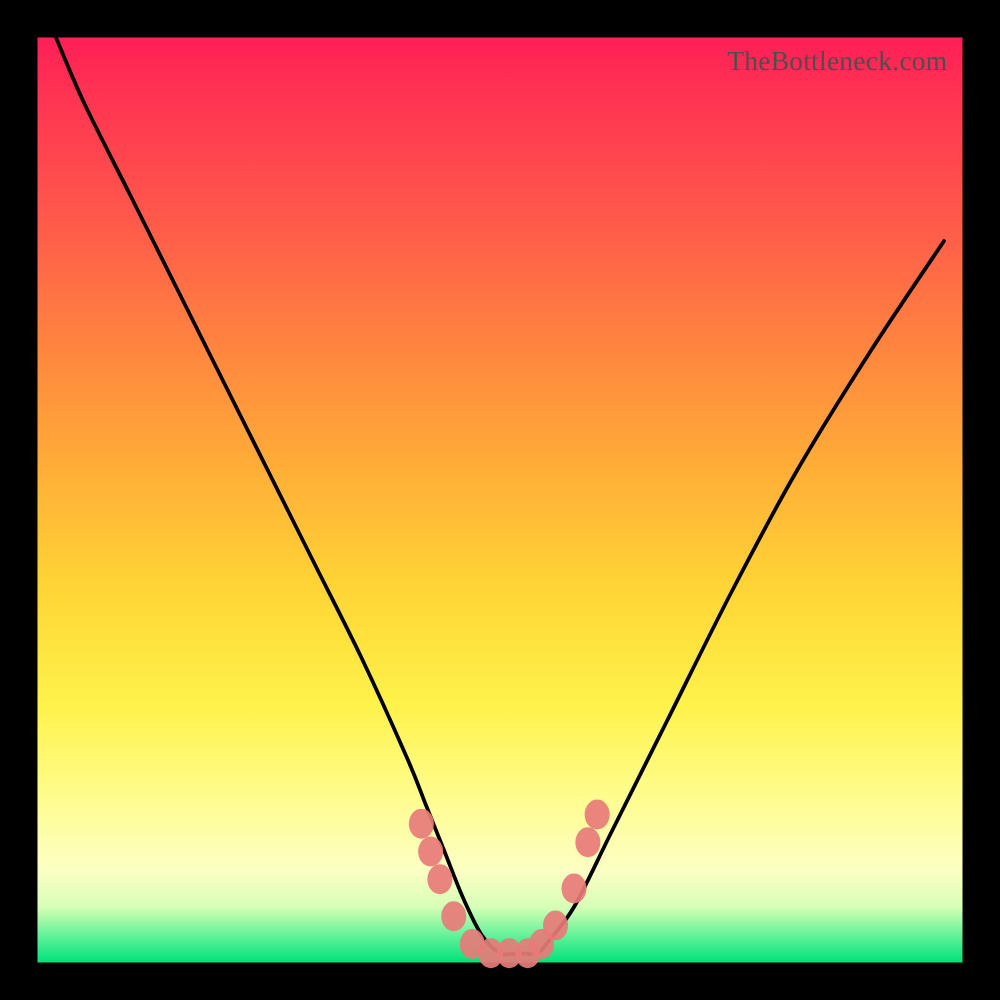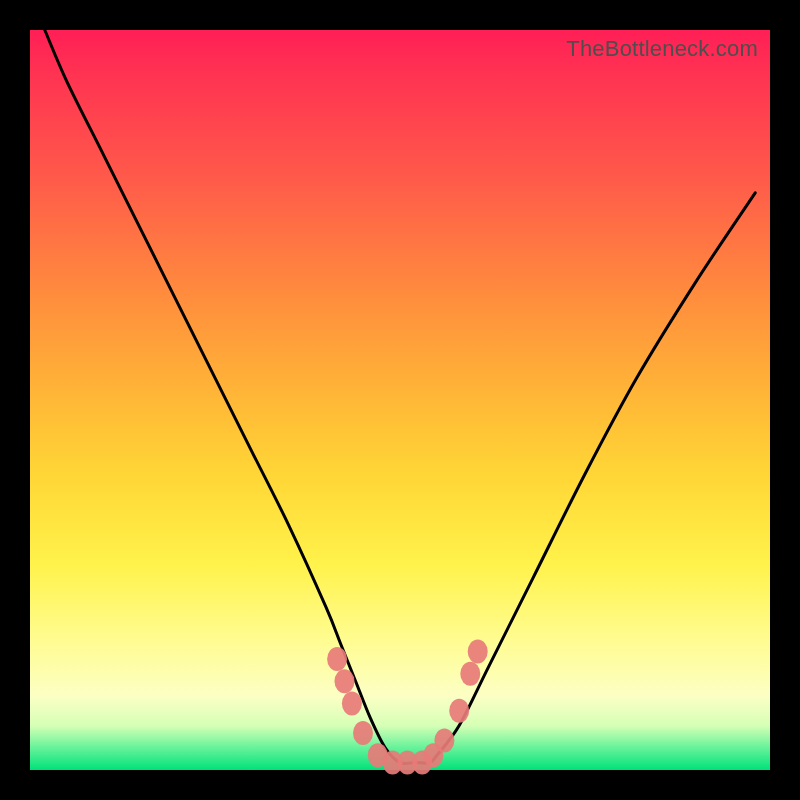--- a/index.html
+++ b/index.html
@@ -9,20 +9,21 @@
     height: 800px;
     overflow: hidden;
     background: #000;
     font-family: Arial, Helvetica, sans-serif;
   }
   .frame {
     position: relative;
     width: 800px;
     height: 800px;
     background: #000;
+    font-family: Liberation Serif, serif;
   }
   .plot-area {
     position: absolute;
     left: 30px;
     top: 30px;
     width: 740px;
     height: 740px;
     
     background: linear-gradient(
       to bottom,

